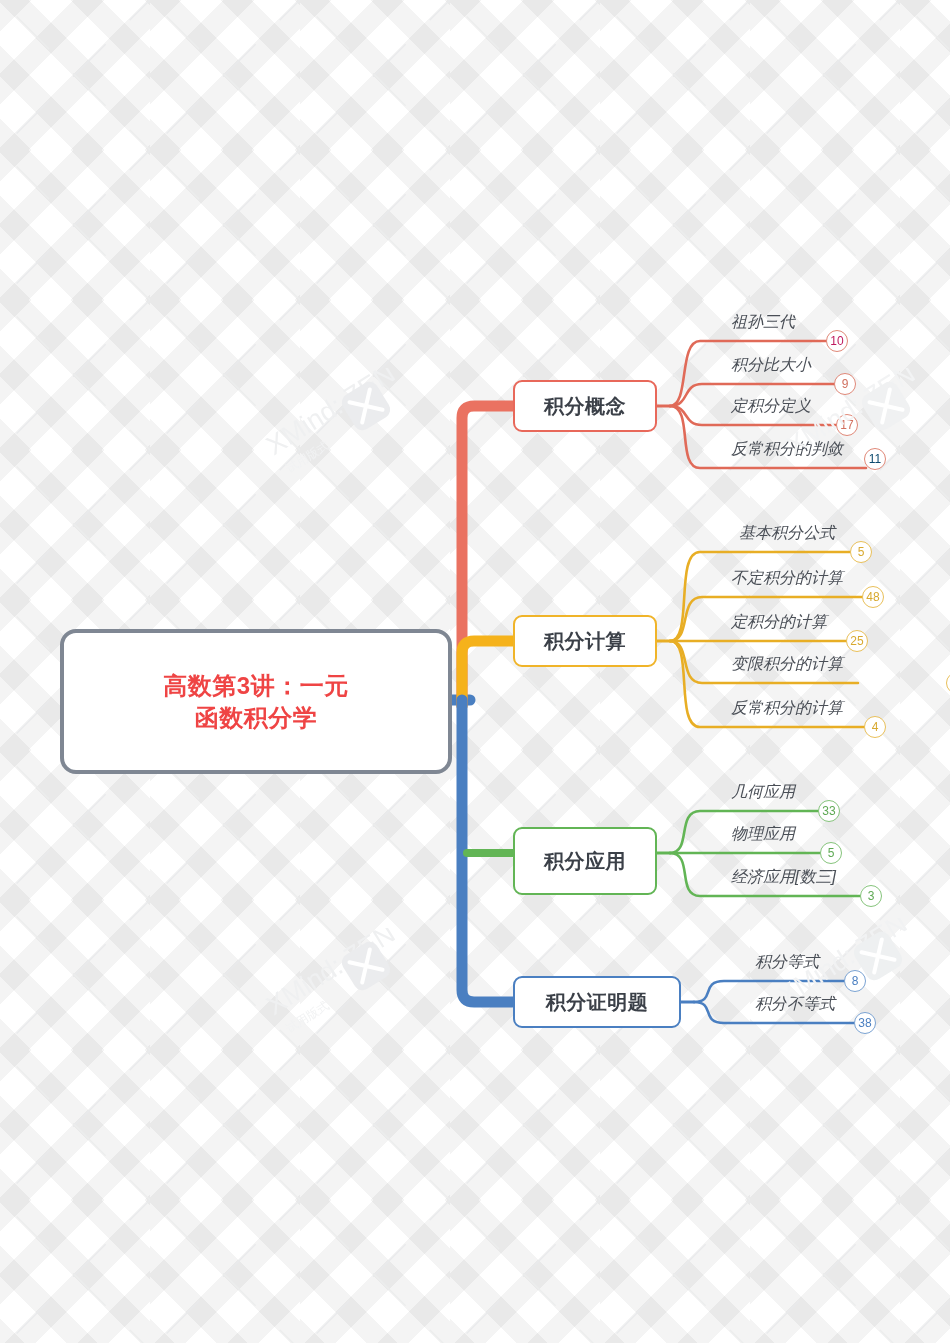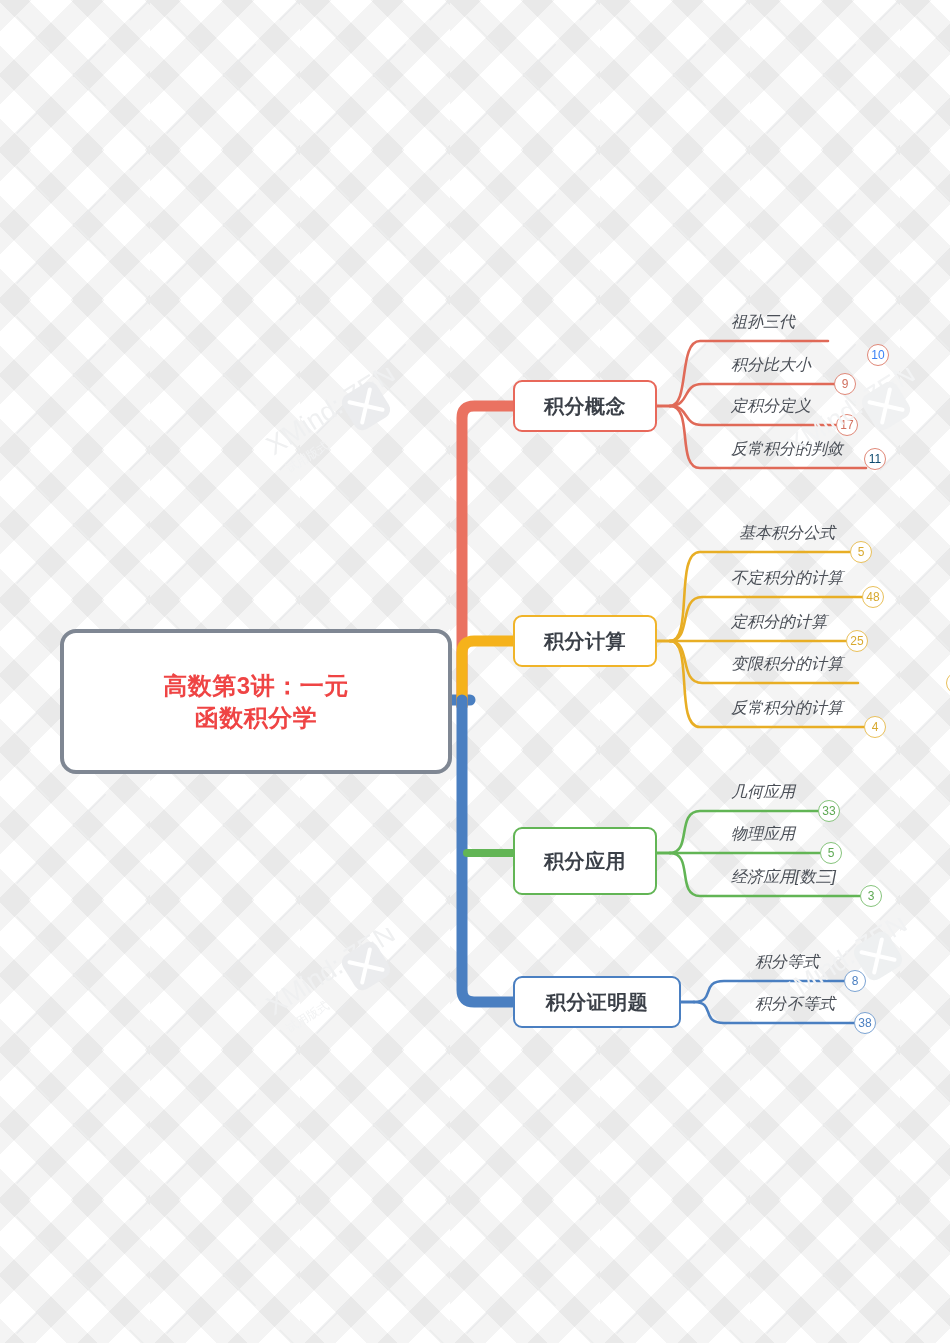--- a/index.html
+++ b/index.html
@@ -163,21 +163,21 @@
 
   <div class="node branch-node" style="left:513px; top:827px; width:144px; height:68px; border-color:#62b555;">
     <span>积分应用</span>
   </div>
 
   <div class="node branch-node" style="left:513px; top:976px; width:168px; height:52px; border-color:#4a7fc1;">
     <span>积分证明题</span>
   </div>
 
   <div class="leaf-label" style="left:731px; top:314px;">祖孙三代</div>
-  <div class="badge" style="left:826px; top:344px; width:22px; height:22px; border-color:#e08878; color:#3b82f6;margin-left:41px;">10</div>
+  <div class="badge" style="left:826px; top:330px; width:22px; height:22px; border-color:#e08878; color:#be185d;">10</div>
 
   <div class="leaf-label" style="left:731px; top:357px;">积分比大小</div>
   <div class="badge" style="left:834px; top:373px; width:22px; height:22px; border-color:#e08878; color:#d1705f;">9</div>
 
   <div class="leaf-label" style="left:731px; top:398px;">定积分定义</div>
   <div class="badge" style="left:836px; top:414px; width:22px; height:22px; border-color:#e08878; color:#d1705f;">17</div>
 
   <div class="leaf-label" style="left:731px; top:441px;">反常积分的判敛</div>
   <div class="badge" style="left:864px; top:448px; width:22px; height:22px; border-color:#e08878; color:#0c4a6e;">11</div>
 

